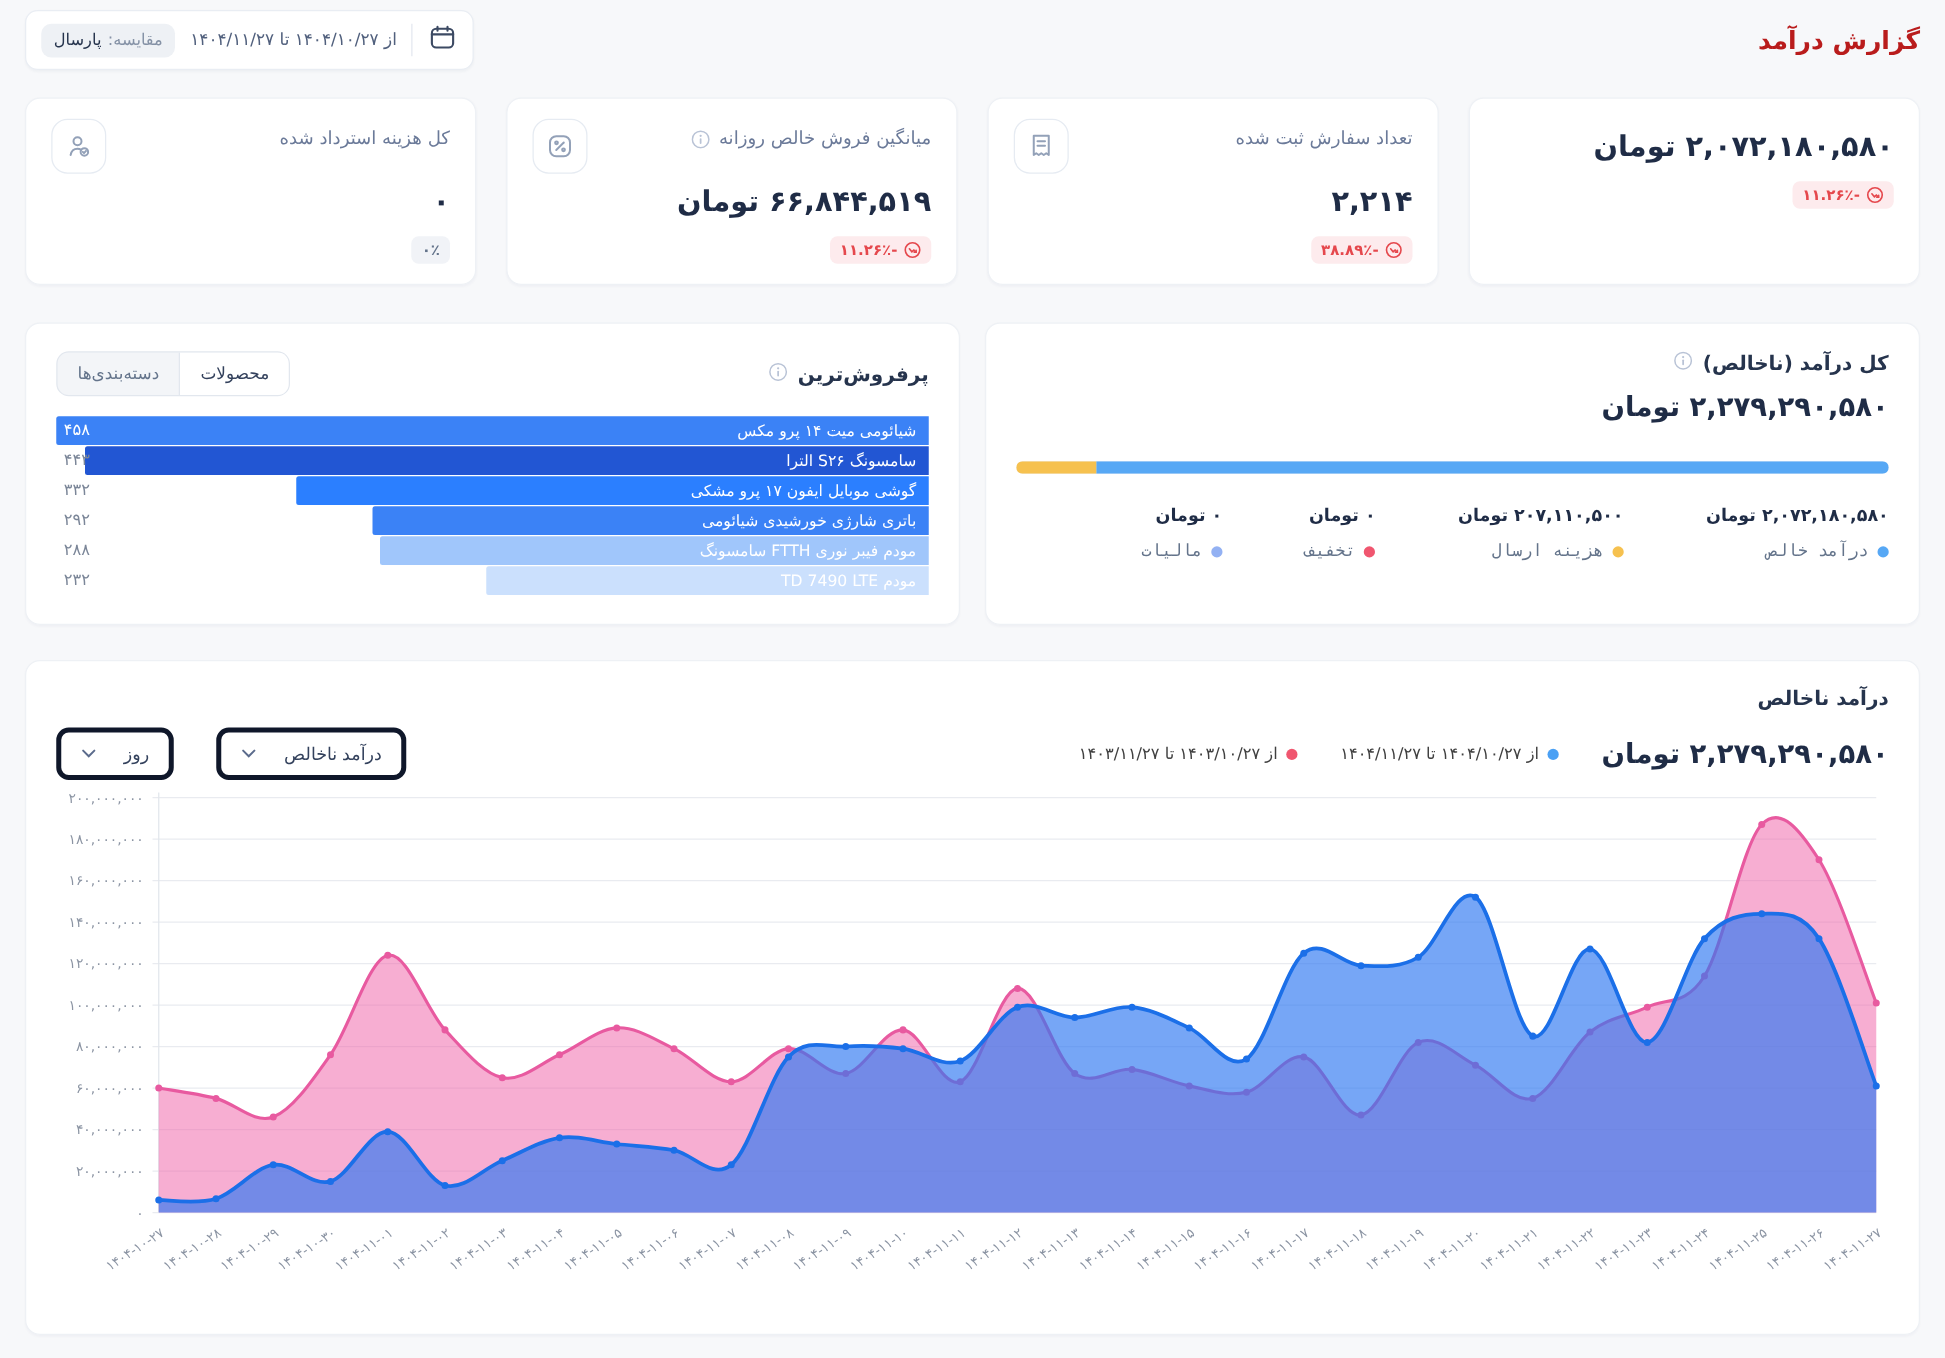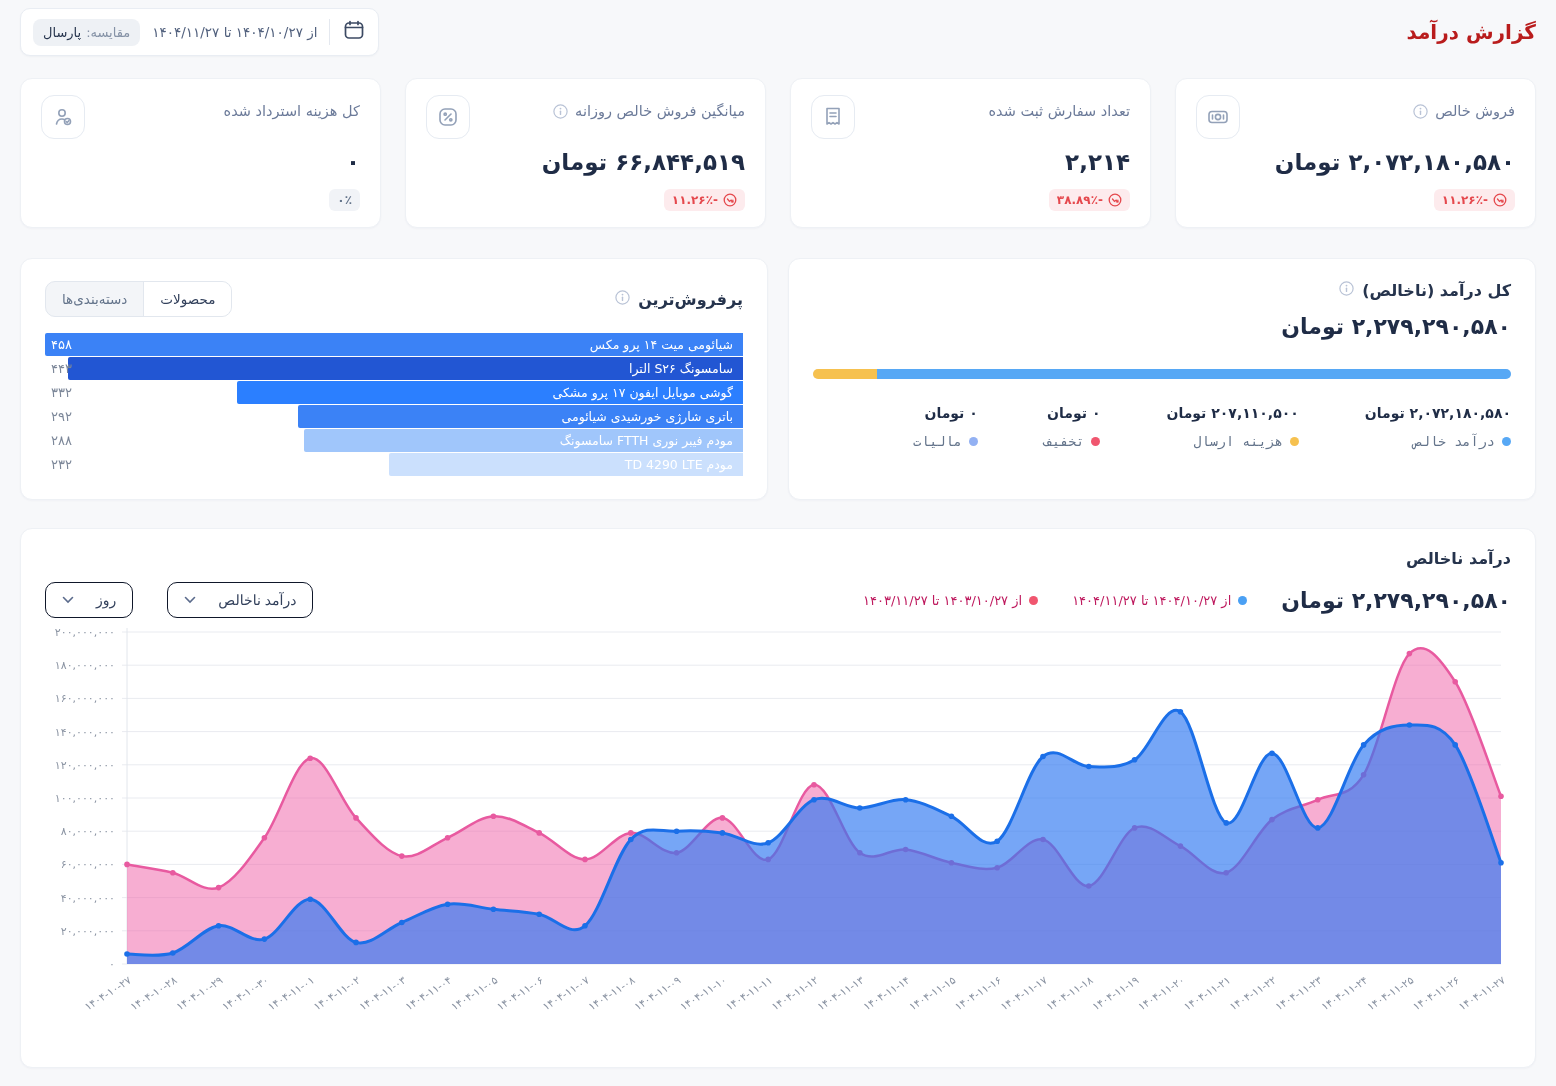--- a/index.html
+++ b/index.html
@@ -66,22 +66,22 @@
   .bs-bar { position:absolute; right:0; top:0; height:100%; border-radius:2px 0 0 2px; }
   .bs-label { position:absolute; right:10px; top:0; line-height:23px; font-size:12.5px; color:#fff; white-space:nowrap; }
   .bs-value { position:absolute; left:6px; top:0; line-height:23px; font-size:13px; color:#7b8698; }
   .bs-value.inside { color:#fff; }
   
   .chart-card { margin-top:28px; height:540px; padding:20px 24px 10px; }
   .chart-controls { margin-top:14px; display:flex; align-items:center; gap:34px; }
   .chart-value { font-size:22px; font-weight:700; }
   .cl-item { display:flex; align-items:center; gap:7px; }
   .cl-dot { width:9px; height:9px; border-radius:50%; }
-  .cl-label { font-size:13px; color:#be185d; white-space:nowrap; }
-  .dd { display:flex; align-items:center; gap:22px; background:#fff; border:1px solid #0f172a; border-radius:10px; padding:9px 16px; font-size:14px; color:#33415c; cursor:pointer; }
+  .cl-label { font-size:13px; color:#404040; white-space:nowrap; }
+  .dd { display:flex; align-items:center; gap:22px; background:#fff; border:4px solid #0f172a; border-radius:10px; padding:9px 16px; font-size:14px; color:#33415c; cursor:pointer; }
   .dd:first-of-type { margin-inline-start:auto; }
   .info-icon { display:inline-flex; }
   svg.chart { display:block; margin-top:2px; width:1472px; height:420px; }
   .axis-text { font-size:11px; fill:#8b94a3; direction:ltr; }
   .xaxis-text { font-size:10.5px; fill:#8b94a3; direction:ltr; }
 </style>
 </head>
 <body>
 
 <div class="wrap">
@@ -100,39 +100,20 @@
       <span class="compare-pill">
         <span class="pfx">مقایسه:</span>
         <span class="val">پارسال</span>
       </span>
     </div>
   </div>
 
   <div class="kpi-grid">
 
     <div class="card kpi">
-      <div class="kpi-top">
-        <div class="kpi-title-row">
-          <span class="kpi-title">فروش خالص</span>
-          <span class="info-icon">
-            <svg width="15" height="15" viewBox="0 0 15 15">
-                <circle cx="7.5" cy="7.5" r="6.6" fill="none" stroke="#b9c3d6" stroke-width="1.2"></circle>
-                <circle cx="7.5" cy="4.6" r="0.9" fill="#b9c3d6"></circle>
-                <rect x="6.8" y="6.5" width="1.4" height="4.6" rx="0.7" fill="#b9c3d6"></rect>
-              </svg>
-          </span>
-        </div>
-        <div class="icon-box">
-          <svg width="24" height="24" viewBox="0 0 24 24" fill="none" stroke="#93a1b8" stroke-width="1.6" stroke-linecap="round">
-            <rect x="3" y="6.5" width="18" height="11" rx="3"></rect>
-            <circle cx="12" cy="12" r="2.6"></circle>
-            <path d="M6.5 10v4M17.5 10v4"></path>
-          </svg>
-        </div>
-      </div>
       <div class="kpi-value">۲,۰۷۲,۱۸۰,۵۸۰ تومان</div>
       <div class="badge-row">
         <span class="badge negative">
           <svg width="14" height="14" viewBox="0 0 14 14" fill="none" stroke="#e5484d" stroke-width="1.3" stroke-linecap="round">
               <circle cx="7" cy="7" r="5.8"></circle>
               <path d="M4.5 6l2 2.4 1.6-1.3 1.6 1.6"></path>
               <path d="M9.9 7.2v1.6h-1.6"></path>
             </svg>
           <span>-۱۱.۲۶٪</span>
         </span>
@@ -314,21 +295,21 @@
             <span class="bs-value">۲۹۲</span>
           </div>
           <div class="bs-row">
             <div class="bs-bar" style="width: 62.88%; background: rgb(160, 198, 251);">
               <span class="bs-label">مودم فیبر نوری FTTH سامسونگ</span>
             </div>
             <span class="bs-value">۲۸۸</span>
           </div>
           <div class="bs-row">
             <div class="bs-bar" style="width: 50.66%; background: rgb(203, 224, 253);">
-              <span class="bs-label">مودم TD 4290 LTE</span>
+              <span class="bs-label">مودم TD 7490 LTE</span>
             </div>
             <span class="bs-value">۲۳۲</span>
           </div>
         </div>
     </div>
   </div>
 
   <div class="card chart-card">
     <div class="card-title-row">
       <span class="card-title">درآمد ناخالص</span>

